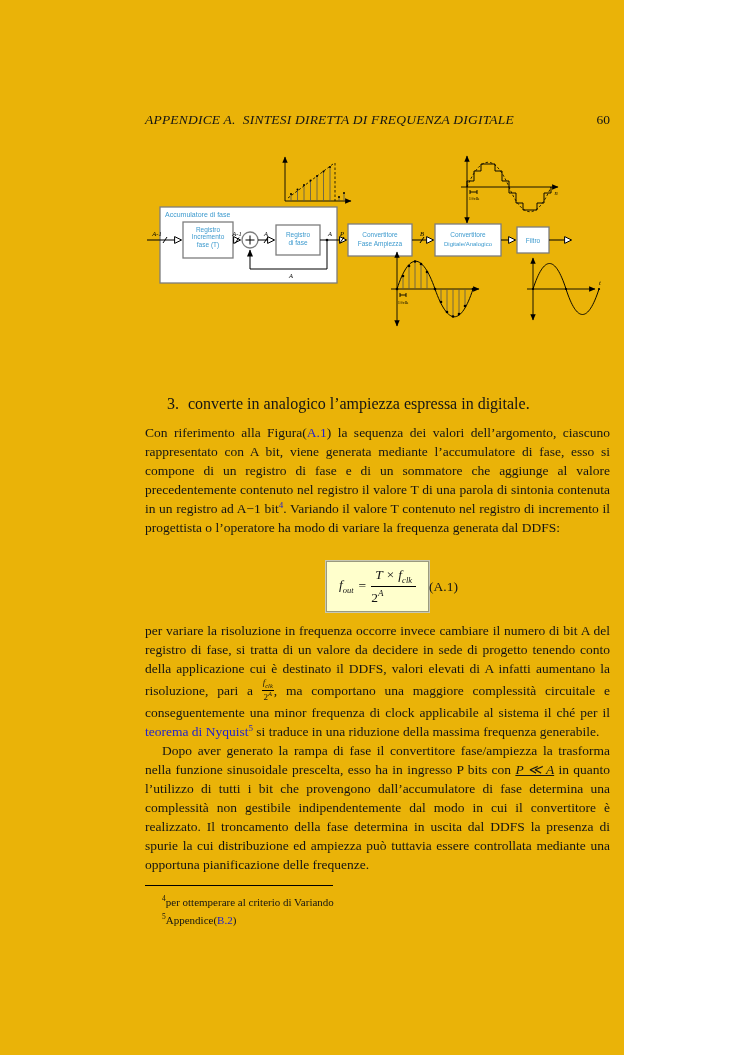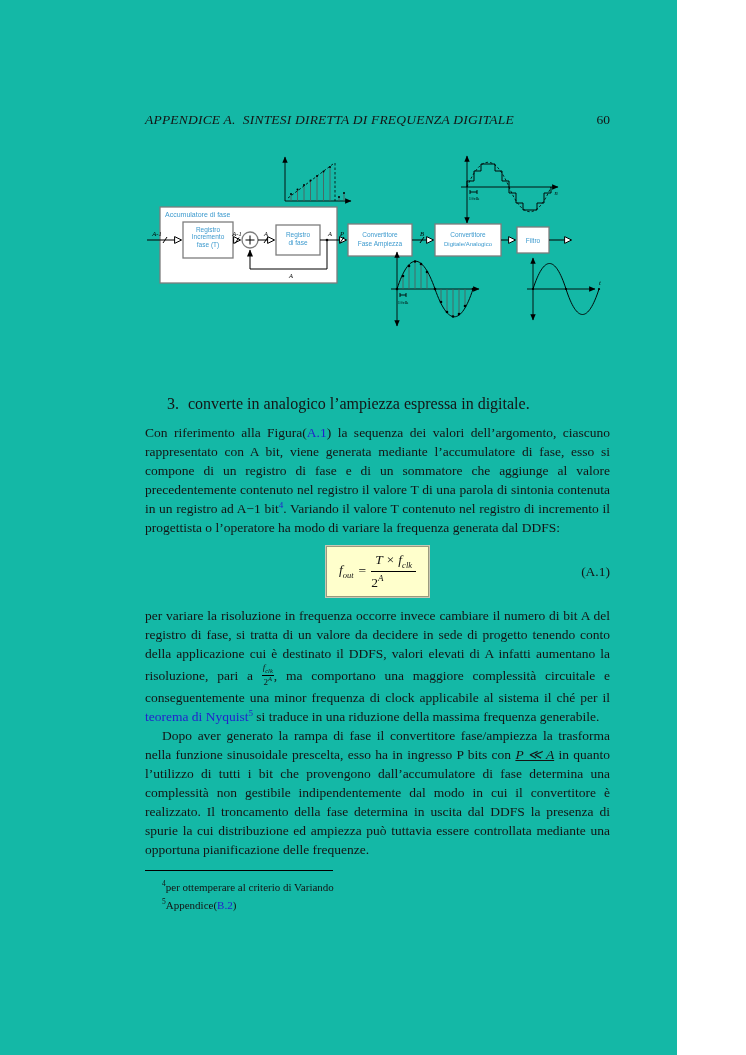--- a/index.html
+++ b/index.html
@@ -1,16 +1,16 @@
 <!DOCTYPE html>
 <html style="--link: #2323cc; --figure-text: #3d9ace; --equation-bg: #ffffcc;"><head>
 <meta charset="utf-8">
 <style>
   html,body{margin:0;padding:0;background:#ffffff;}
-  .page{position:relative;width:677px;height:1055px;background:#14b8a6;overflow:hidden;
+  .page{position:relative;width:624px;height:1055px;background:#eab308;overflow:hidden;
         font-family:"Liberation Serif", serif;color:#141414;}
   
   .hdr{position:absolute;left:145px;top:112px;width:465px;display:flex;
        justify-content:space-between;align-items:baseline;font-size:13.5px;}
   .hdr .title{font-style:italic;letter-spacing:.2px;}
   .hdr .pnum{font-style:normal;}
   
   .fig{position:absolute;left:145px;top:149px;width:465px;height:188px;}
   svg .box{fill:#ffffff;stroke:#7d7d7d;stroke-width:1.3;}
   svg .wire{stroke:#000;stroke-width:1;fill:none;}
@@ -40,23 +40,23 @@
   a.link, .link{color:var(--link);text-decoration:none;cursor:pointer;}
   sup.fnref{font-size:9px;vertical-align:super;line-height:0;color:var(--link);}
   .mi{font-style:italic;text-decoration:underline;}
   
   .ifrac{display:inline-block;vertical-align:-0.55em;text-align:center;
          font-size:9px;line-height:1.05;font-style:italic;}
   .ifrac .num{display:block;border-bottom:.8px solid #000;padding:0 1px;}
   .ifrac .den{display:block;}
   .ifrac sub,.ifrac sup{font-size:6.5px;}
   
-  .eq-row{display:flex;align-items:center;margin:9px 0 9px 0;}
+  .eq-row{display:flex;align-items:center;margin:24px 0 9px 0;}
   .eq-sp{flex:1;}
-  .eq-sp.right{text-align:right;}
+  .eq-sp.right{text-align:left;}
   .eq-box{background:var(--equation-bg);border:1px solid #9a9a7e;outline:1px solid #c8c8b4;
           padding:5px 12px 6px 12px;font-style:italic;font-size:13.5px;line-height:1;
           display:flex;align-items:center;gap:5px;}
   .eq-box sub{font-size:8.5px;}
   .eq-box .frac{display:inline-block;line-height:1.15;}
   .eq-box .frac .num{display:block;border-bottom:1px solid #000;padding:0 4px 1px 4px;}
   .eq-box .frac .den{display:block;padding-top:1px;}
   .eq-box .frac sup{font-size:9px;}
   .eq-number{font-style:normal;font-size:13.5px;}
   

